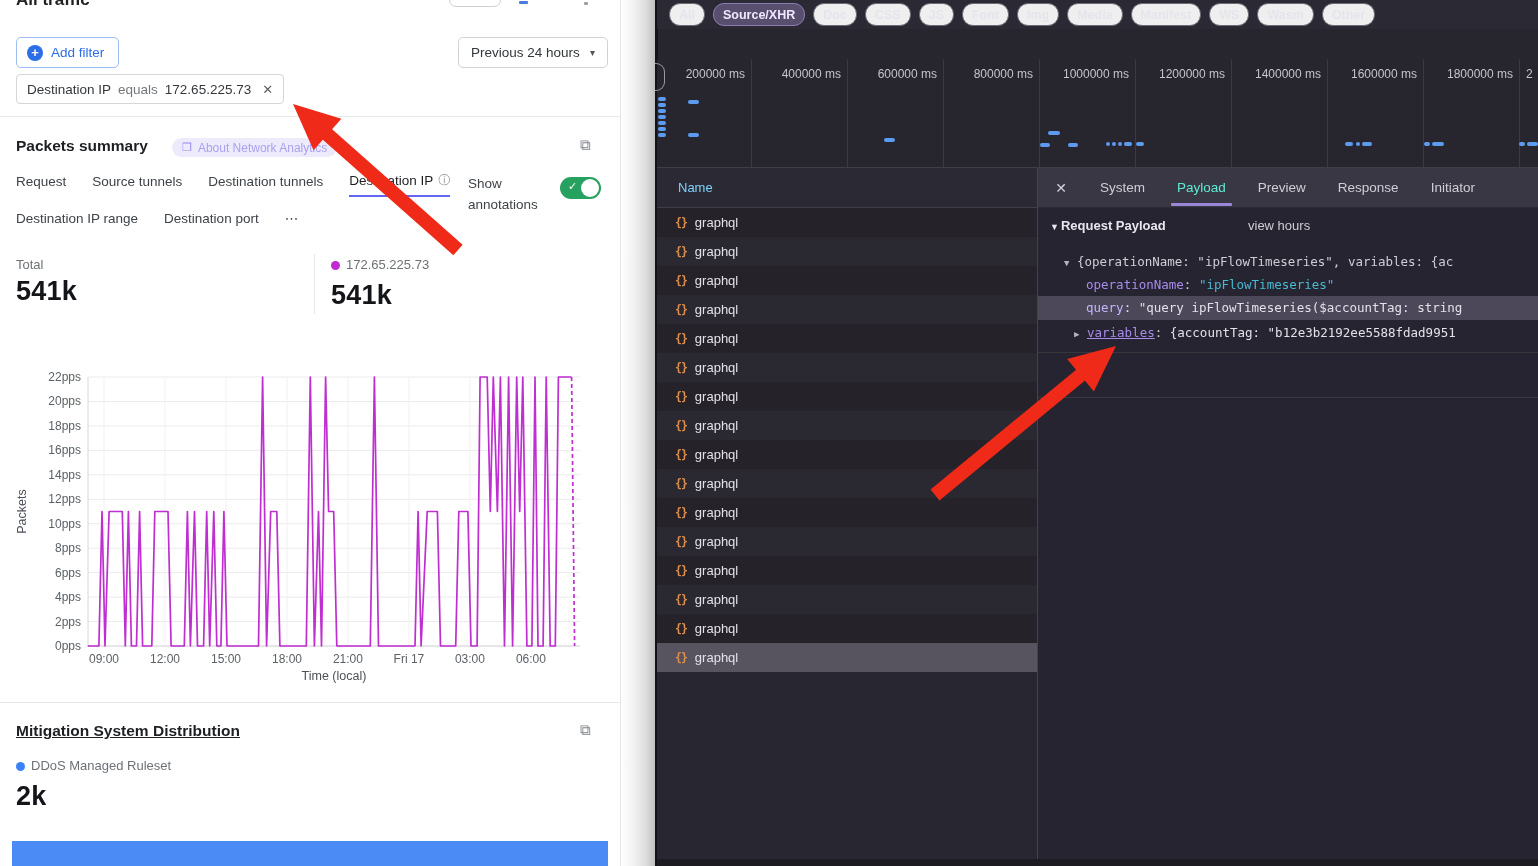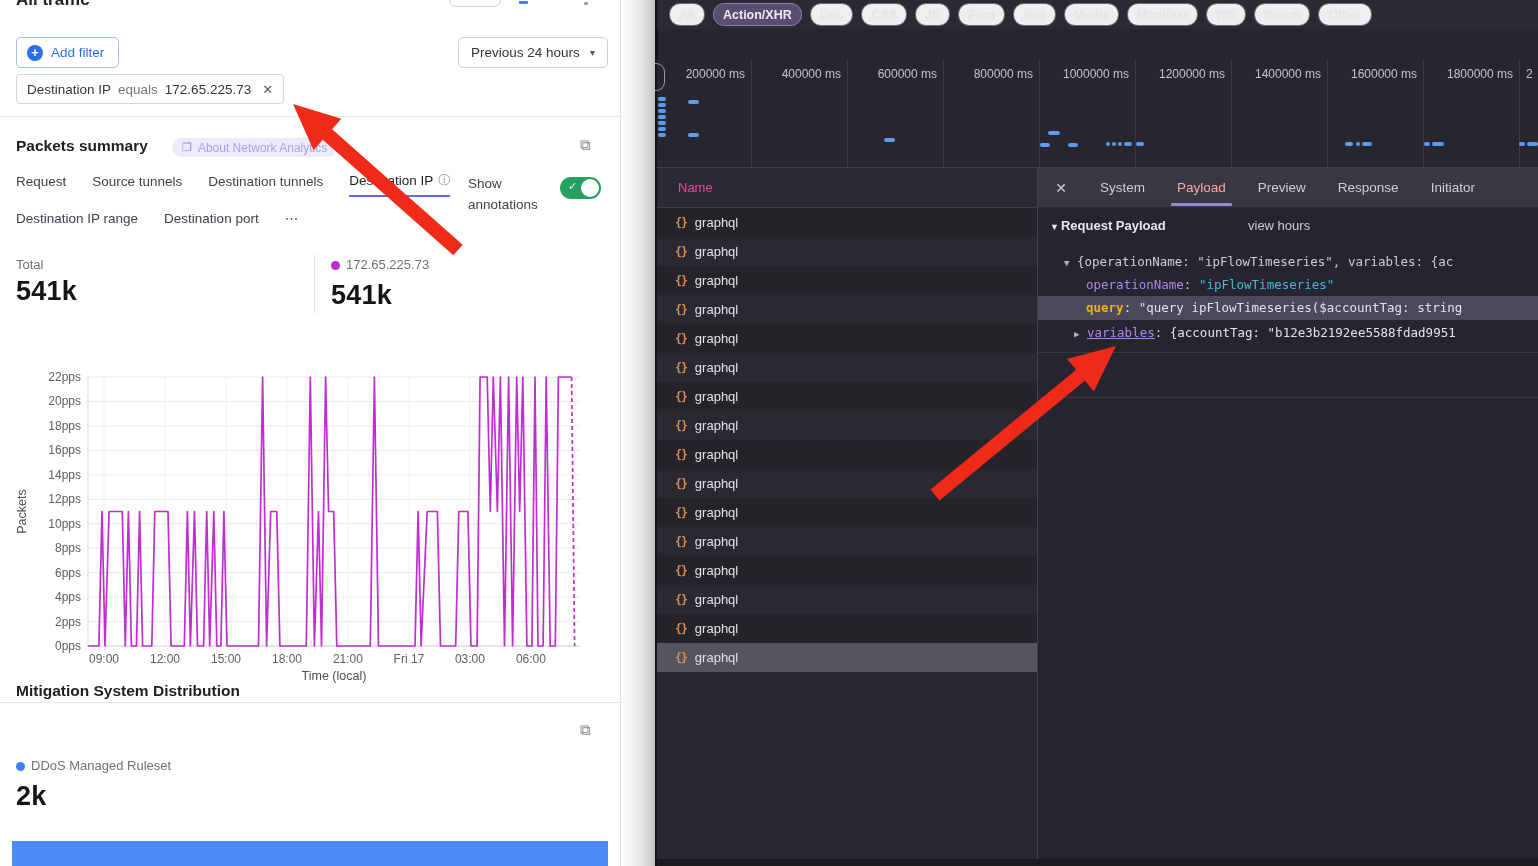--- a/index.html
+++ b/index.html
@@ -77,51 +77,51 @@
   .chk { display:inline-flex; align-items:center; gap:8px; cursor:pointer; }
   .chk-box { width:15px; height:15px; border-radius:3.5px; background:#4c4a55; border:1px solid #75727d; }
 
   #timeline { left:657px; top:59px; width:881px; height:109px; background:#27252d; border-bottom:1px solid #3f3d47; overflow:hidden; }
   .tl-grid { position:absolute; top:0; width:1px; height:109px; background:#3b3943; }
   .tl-label { position:absolute; top:8px; width:84px; text-align:right; font-size:12px; color:#c6c4cc; white-space:nowrap; }
   .tl-mark { position:absolute; height:4px; border-radius:2px; background:#5c9bf0; }
 
   #name-panel { left:657px; top:168px; width:380px; height:698px; background:#282631; }
   #name-header { left:657px; top:168px; width:380px; height:40px; background:#2b2933; border-bottom:1px solid #3f3d47;
-    display:flex; align-items:center; padding-left:21px; font-size:13px; color:#ec4899; }
+    display:flex; align-items:center; padding-left:21px; font-size:13px; color:#7dd3fc; }
   #req-list { left:657px; top:208px; width:380px; }
   .req-row { height:29px; display:flex; align-items:center; gap:8px; padding-left:18px; font-size:13px; color:#e3e1e8; cursor:pointer; }
   .req-row:nth-child(odd) { background:#252329; }
   .req-row:nth-child(even) { background:#2a2830; }
   .req-row.selected { background:#57535f; }
   .req-ic { color:#dd8f4d; font-family:"DejaVu Sans Mono", monospace; font-size:11.5px; font-weight:700; letter-spacing:-1px; }
 
   #dt-vdiv { left:1037px; top:168px; width:1px; height:698px; background:#45424e; }
   #inspector { left:1038px; top:168px; width:500px; height:698px; background:#262430; overflow:hidden; }
   #insp-tabs { position:absolute; left:0; top:0; width:500px; height:40px; background:#3a3744; display:flex; align-items:center;
     gap:0; border-bottom:1px solid #2c2a34; }
   .insp-close { width:46px; text-align:center; color:#d2d0d8; font-size:14px; cursor:pointer; }
   .insp-tab { position:relative; height:40px; display:flex; align-items:center; padding:0 16px; font-size:13.5px; color:#cfcdd6; cursor:pointer; }
-  .insp-tab.active { color:#fca5a5; }
+  .insp-tab.active { color:#5eead4; }
   .insp-tab.active::after { content:""; position:absolute; left:10px; right:10px; bottom:2px; height:3px; background:#9b87d8; border-radius:1px; }
 
   .payload-head { position:absolute; left:12px; top:50px; font-size:13px; font-weight:700; color:#e8e6ee; }
   .payload-head .tri { font-size:9px; margin-right:2px; }
   .view-source { position:absolute; left:210px; top:50px; font-size:13px; color:#cfcdd5; cursor:pointer; }
 
   .mono { font-family:"DejaVu Sans Mono", monospace; font-size:12.5px; white-space:nowrap; }
   .tree-row { position:absolute; left:0; width:500px; height:23px; line-height:23px; overflow:hidden; }
   .tree-tri { color:#b5b3bd; font-size:9px; }
   .k-purple { color:#a78bea; }
   .k-underline { text-decoration:underline; }
   .v-cyan { color:#49b8d2; }
   .v-white { color:#e3e1e9; }
   .t-gray { color:#cfcdd6; }
   .row-hl { background:#4c4859; }
-  .k-light { color:#eab308;font-weight:bold; }
+  .k-light { color:#c4b5fd; }
   .faint-line { position:absolute; left:0; width:500px; height:1px; background:#38363f; }
   #dt-bottom { left:657px; top:859px; width:881px; height:7px; background:#1d1b22; }
 
   #arrows { left:0; top:0; width:1538px; height:866px; pointer-events:none; z-index:50; }
 </style>
 </head>
 <body>
 
 <div id="stage">
 
@@ -239,36 +239,36 @@
         <text x="408.95" y="301" text-anchor="middle" class="axis-text">Fri 17</text>
         <text x="469.93999999999994" y="301" text-anchor="middle" class="axis-text">03:00</text>
         <text x="530.93" y="301" text-anchor="middle" class="axis-text">06:00</text>
         <text x="334" y="318" text-anchor="middle" class="axis-title">Time (local)</text>
         <text x="26" y="149.5" text-anchor="middle" class="axis-title" transform="rotate(-90 26 149.5)">Packets</text>
         <polyline points="87.7,284.0 98.9,284.0 102.0,149.5 105.0,284.0 109.1,149.5 122.3,149.5 125.3,284.0 128.4,149.5 131.4,284.0 136.5,284.0 139.6,149.5 142.6,284.0 151.8,284.0 154.8,149.5 168.0,149.5 171.1,284.0 184.3,284.0 187.4,149.5 190.4,284.0 194.5,149.5 197.5,284.0 203.6,284.0 206.7,149.5 209.7,284.0 213.8,149.5 216.8,284.0 220.9,284.0 223.9,149.5 227.0,284.0 258.5,284.0 262.6,15.0 266.6,284.0 270.7,149.5 276.8,149.5 279.9,284.0 306.3,284.0 310.3,15.0 314.4,284.0 318.5,149.5 321.5,284.0 325.6,15.0 328.6,149.5 333.7,149.5 336.8,284.0 370.3,284.0 374.4,15.0 378.5,284.0 415.0,284.0 418.1,149.5 421.1,284.0 427.2,149.5 437.4,149.5 440.5,284.0 455.7,284.0 458.8,149.5 467.9,149.5 471.0,284.0 477.1,284.0 480.1,15.0 487.2,15.0 490.3,149.5 493.3,15.0 497.4,149.5 500.4,15.0 504.5,284.0 508.6,15.0 512.6,284.0 516.7,15.0 519.7,149.5 522.8,15.0 526.9,284.0 531.9,284.0 535.0,15.0 538.0,284.0 543.1,284.0 546.2,15.0 550.2,284.0 555.3,284.0 558.4,15.0 565.5,15.0 571.6,15.0" fill="none" stroke="#bf2ed0" stroke-width="1.7" stroke-linejoin="round"></polyline>
         <polyline points="571.6,15.0 574.6,284.0" fill="none" stroke="#bf2ed0" stroke-width="1.7" stroke-dasharray="4 3"></polyline>
       </svg>
 
     <div class="abs hdiv" style="left:0; top:702px; width:622px;"></div>
-    <div class="abs section-title" style="left:16px; top:682px;">Mitigation System Distribution</div>
+    <div class="abs section-title" style="left:16px; top:722px;text-decoration:underline;">Mitigation System Distribution</div>
     <div class="abs copy-ic" style="left:580px; top:721px;">⧉</div>
     <span class="abs dot" style="left:16px; top:762px; width:9px; height:9px; background:#3b82f6;"></span>
     <div class="abs stat-label" style="left:31px; top:758px;">DDoS Managed Ruleset</div>
     <div class="abs stat-value" style="left:16px; top:781px;">2k</div>
     <div class="abs mit-bar" id="mit-bar" style="background: rgb(75, 139, 245);"></div>
   </div>
 
   <div id="win-strip" class="abs"></div>
 
   <div id="devtools" class="abs"></div>
   <div id="dt-edge" class="abs"></div>
 
   <div id="pill-row" class="abs">
       <button class="pill">All</button>
-      <button class="pill selected">Action/XHR</button>
+      <button class="pill selected">Source/XHR</button>
       <button class="pill">Doc</button>
       <button class="pill">CSS</button>
       <button class="pill">JS</button>
       <button class="pill">Font</button>
       <button class="pill">Img</button>
       <button class="pill">Media</button>
       <button class="pill">Manifest</button>
       <button class="pill">WS</button>
       <button class="pill">Wasm</button>
       <button class="pill">Other</button>

